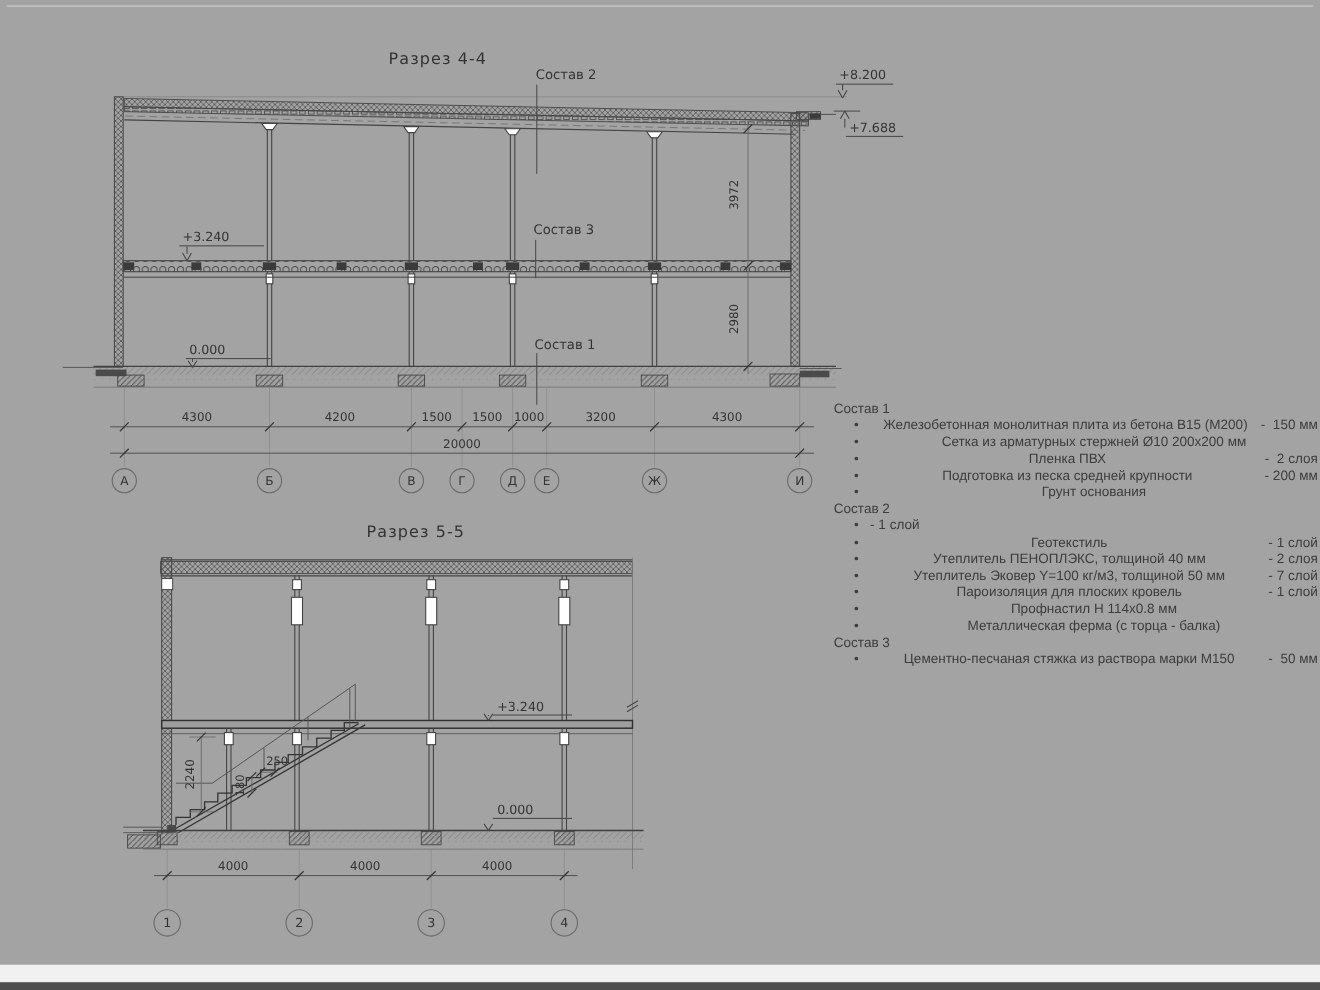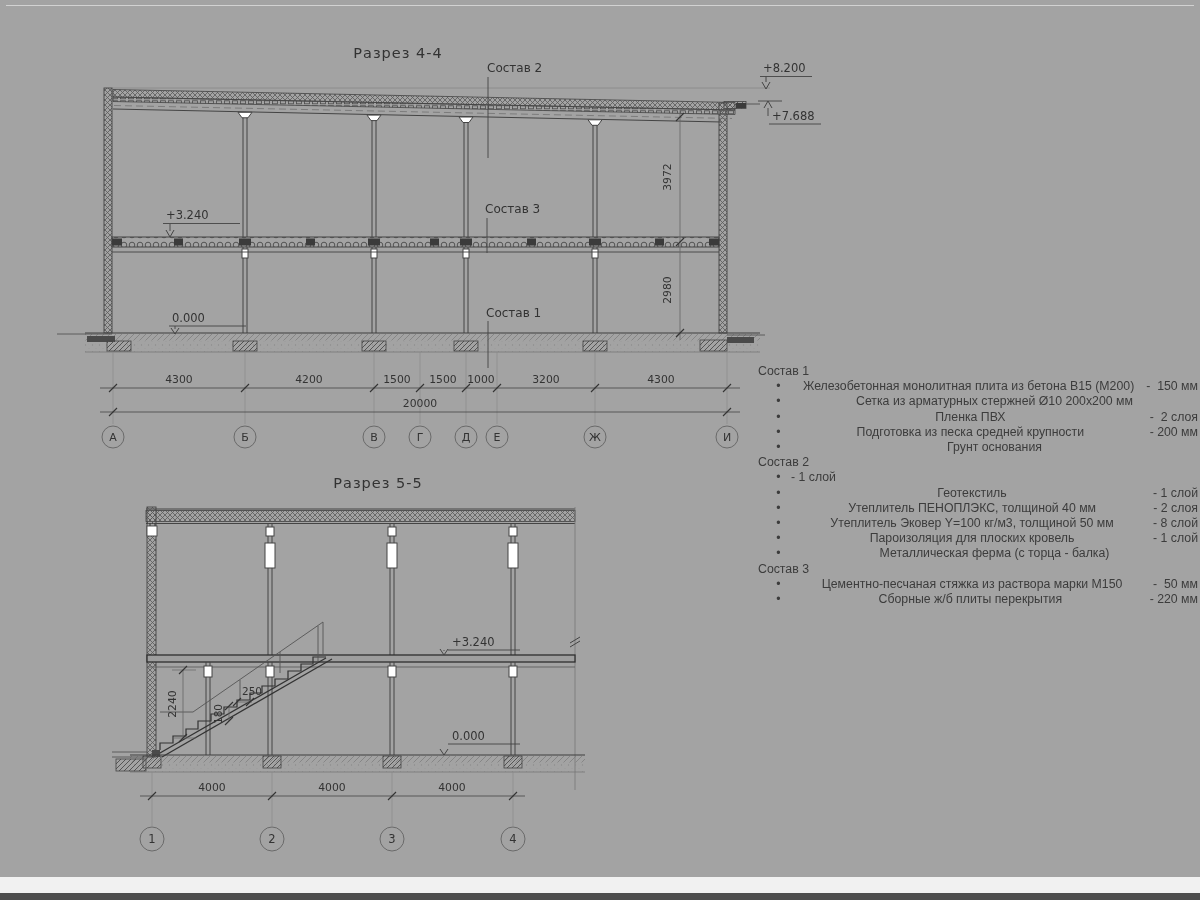--- a/index.html
+++ b/index.html
@@ -403,36 +403,36 @@
     <div class="lg-i">
         <span class="nm">Геотекстиль</span>
         <span class="qt">- 1 слой</span>
       </div>
     <div class="lg-i">
         <span class="nm">Утеплитель ПЕНОПЛЭКС, толщиной 40 мм</span>
         <span class="qt">- 2 слоя</span>
       </div>
     <div class="lg-i">
         <span class="nm">Утеплитель Эковер Y=100 кг/м3, толщиной 50 мм</span>
-        <span class="qt">- 8 слой</span>
+        <span class="qt">- 7 слой</span>
       </div>
     <div class="lg-i">
         <span class="nm">Пароизоляция для плоских кровель</span>
         <span class="qt">- 1 слой</span>
       </div>
     <div class="lg-i">
+        <span class="nm">Профнастил Н 114х0.8 мм</span>
+        <span class="qt"></span>
+      </div>
+    <div class="lg-i">
         <span class="nm">Металлическая ферма (с торца - балка)</span>
         <span class="qt"></span>
       </div>
     <div class="lg-h">Состав 3</div>
     <div class="lg-i">
         <span class="nm">Цементно-песчаная стяжка из раствора марки М150</span>
         <span class="qt">-  50 мм</span>
-      </div>
-    <div class="lg-i">
-        <span class="nm">Сборные ж/б плиты перекрытия</span>
-        <span class="qt">- 220 мм</span>
       </div>
   </div>
 
   <div class="strip"></div>
   <div class="bar"></div>
 </div>
 
 </body></html>

